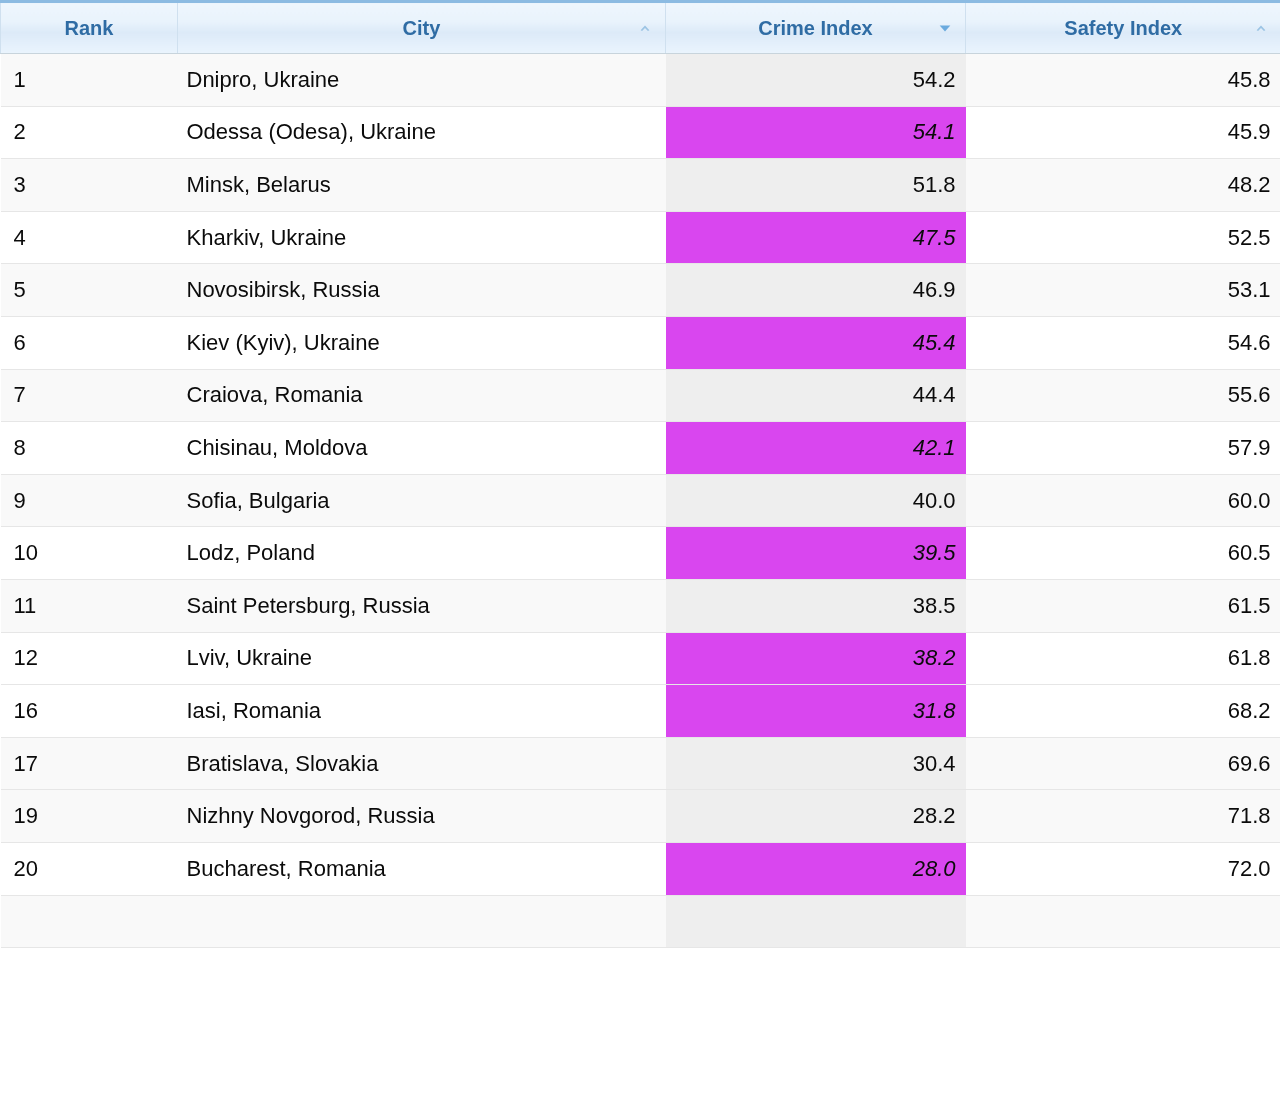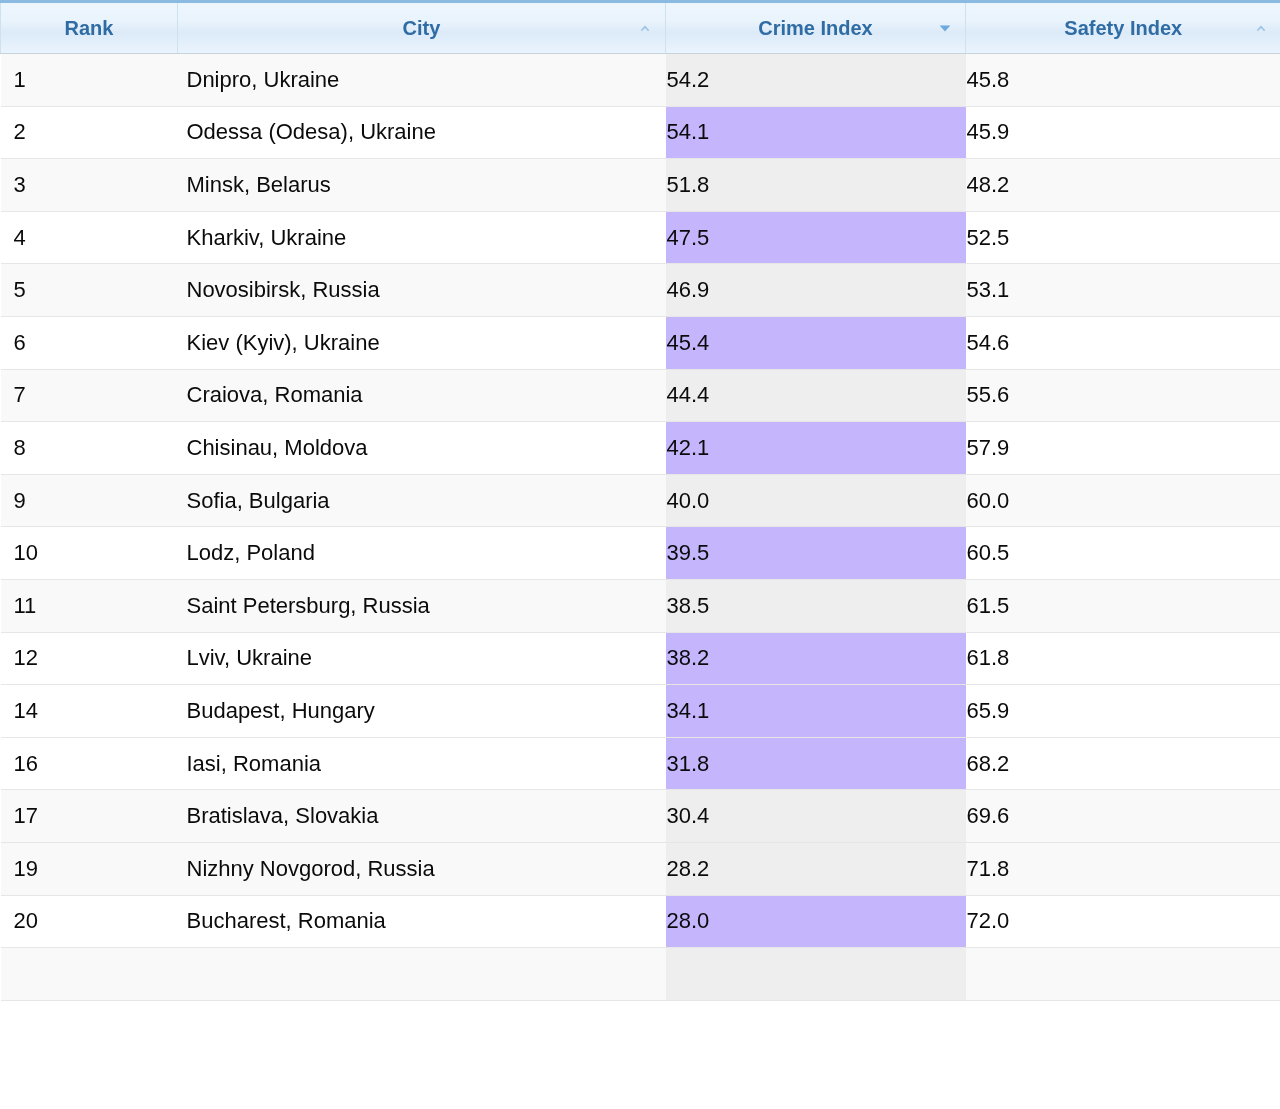--- a/index.html
+++ b/index.html
@@ -88,29 +88,30 @@
   td.c-rank {
     padding-left: 13px;
     text-align: left;
   }
   td.c-city {
     padding-left: 9px;
     text-align: left;
   }
   td.c-num {
     padding-right: 10px;
+    text-align: right;
   }
 
   
   #crime-table tbody tr.odd td { background: #f9f9f9; }
   #crime-table tbody tr.even td { background: #ffffff; }
 
   
   #crime-table tbody tr.odd  td.c-sorted { background: #eeeeee; }
-  #crime-table tbody tr.even td.c-sorted { background: #c4b5fd; }
+  #crime-table tbody tr.even td.c-sorted { background: #d946ef; font-style: italic; }
 
   
   .partial-row td { height: 10px; }
 </style>
 </head>
 <body>
 
 <table id="crime-table">
   <colgroup>
     <col class="col-rank">
@@ -231,26 +232,20 @@
         <td class="c-num c-sorted">38.5</td>
         <td class="c-num">61.5</td>
       </tr>
       <tr class="even">
         <td class="c-rank">12</td>
         <td class="c-city">Lviv, Ukraine</td>
         <td class="c-num c-sorted">38.2</td>
         <td class="c-num">61.8</td>
       </tr>
       <tr class="even">
-        <td class="c-rank">14</td>
-        <td class="c-city">Budapest, Hungary</td>
-        <td class="c-num c-sorted">34.1</td>
-        <td class="c-num">65.9</td>
-      </tr>
-      <tr class="even">
         <td class="c-rank">16</td>
         <td class="c-city">Iasi, Romania</td>
         <td class="c-num c-sorted">31.8</td>
         <td class="c-num">68.2</td>
       </tr>
       <tr class="odd">
         <td class="c-rank">17</td>
         <td class="c-city">Bratislava, Slovakia</td>
         <td class="c-num c-sorted">30.4</td>
         <td class="c-num">69.6</td>

